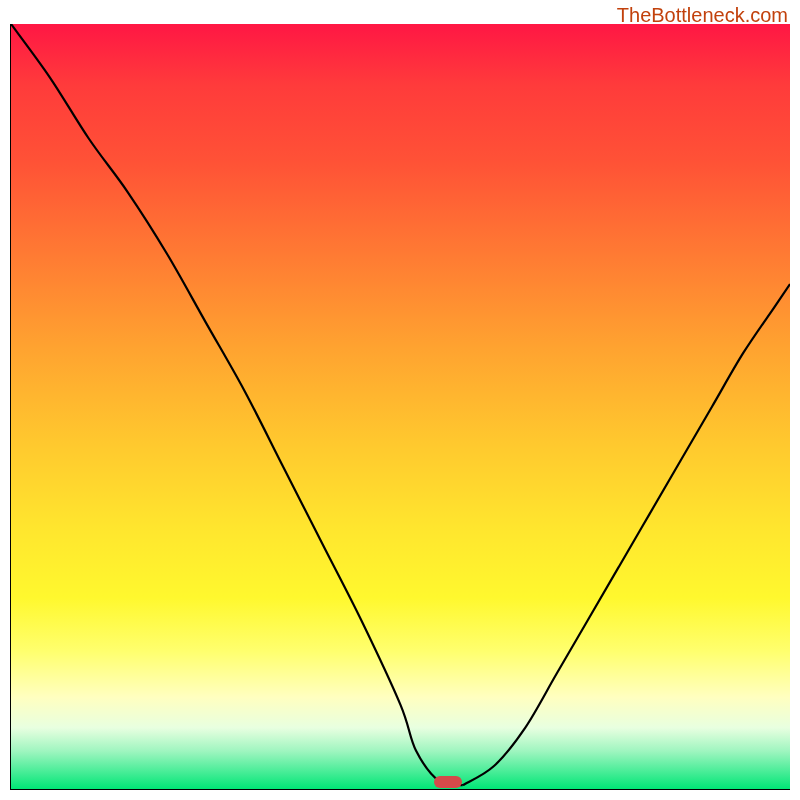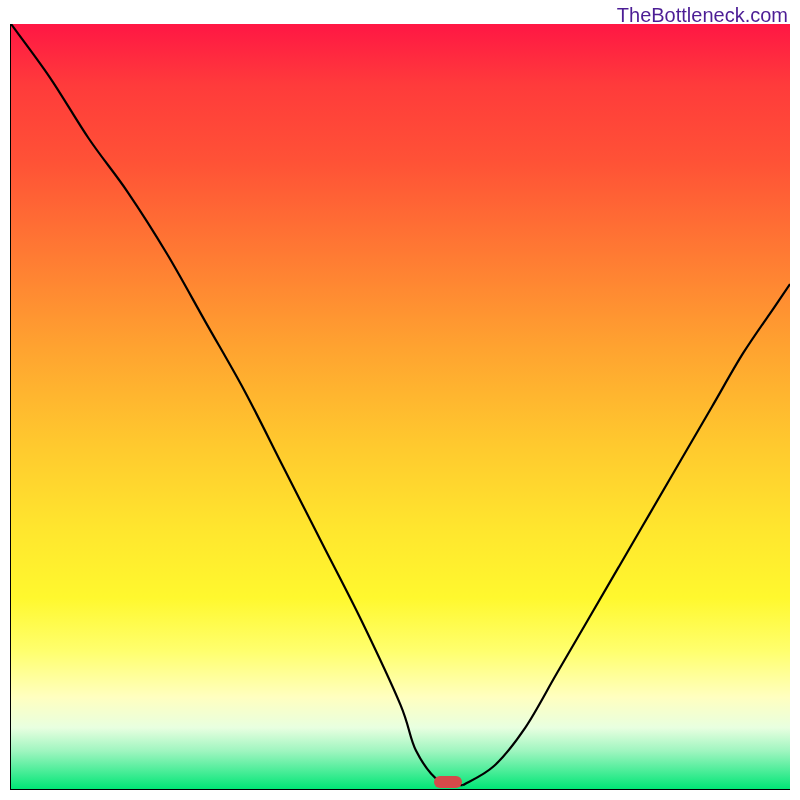--- a/index.html
+++ b/index.html
@@ -7,21 +7,21 @@
     width: 800px;
     height: 800px;
     background: white;
     position: relative;
     font-family: Arial, sans-serif;
   }
   .watermark {
     position: absolute;
     top: 4px;
     right: 12px;
-    color: #4c1d95;
+    color: #c2410c;
     font-size: 20px;
     font-weight: 500;
     z-index: 10;
   }
   .plot-area {
     position: absolute;
     top: 24px;
     left: 10px;
     width: 780px;
     height: 766px;

